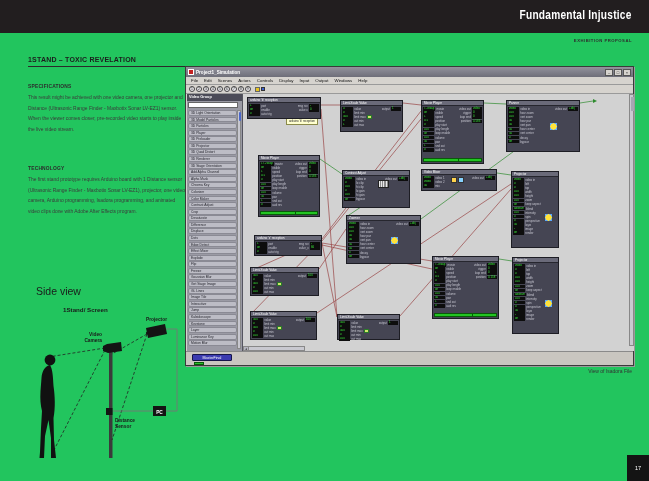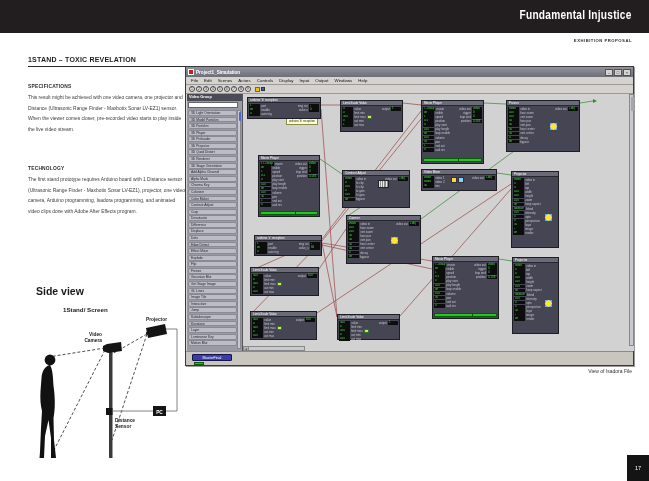--- a/index.html
+++ b/index.html
@@ -1,31 +1,31 @@
 <!DOCTYPE html>
 <html><head>
 <meta charset="utf-8">
 <style>
   html,body{margin:0;padding:0;background:#e8e8e8;}
   *{box-sizing:border-box;font-family:"Liberation Sans",sans-serif;}
-  .page{position:relative;width:649px;height:481px;background:#ffffff;overflow:hidden;}
+  .page{position:relative;width:649px;height:481px;background:#22c55e;overflow:hidden;}
 
   
   .topbar{position:absolute;left:0;top:0;width:649px;height:33px;background:#221e1f;}
   .doc-title{position:absolute;right:17px;top:7px;color:#fff;font-size:13px;font-weight:bold;
              transform:scaleX(0.78);transform-origin:right center;letter-spacing:0.3px;white-space:nowrap;}
   .doc-sub{position:absolute;right:17px;top:38px;color:#2e2e2e;font-size:4.2px;font-weight:bold;letter-spacing:0.5px;}
 
   
   .section-head{position:absolute;left:28px;top:56px;width:158px;font-size:7px;font-weight:bold;color:#1c1c1c;
                 letter-spacing:0.2px;border-bottom:1.2px solid #2a2a2a;padding-bottom:3px;}
   .blk{position:absolute;left:28px;width:159px;color:#3b3b3b;}
   .blk .lab{font-size:4.9px;font-weight:bold;color:#2c2c2c;margin-bottom:4px;letter-spacing:0.2px;}
   .blk p{margin:0;font-size:4.9px;line-height:2.16;color:#3b3b3b;}
-  .sideview-title{position:absolute;left:36px;top:285px;font-size:10.5px;font-weight:bold;color:#1a1a1a;}
+  .sideview-title{position:absolute;left:36px;top:285px;font-size:10.5px;font-weight:normal;color:#1a1a1a;}
   .diagram{position:absolute;left:25px;top:300px;width:162px;height:176px;}
 
   
   .iso{position:absolute;left:185px;top:66px;width:449px;height:300px;background:#d6d3ce;
        border:1px solid #3a3a3a;box-shadow:1px 1px 0 #9a9a9a;}
   .iso-title{position:absolute;left:0;top:0;right:0;height:10px;
        background:linear-gradient(#93939d,#6e6e79);display:flex;align-items:center;padding:0 2px;}
   .iso-title .appicon{width:6px;height:6px;background:#c42222;border:0.5px solid #fff;margin-right:2px;flex:0 0 auto;}
   .iso-title .ttl{color:#fff;font-size:4.6px;font-weight:bold;white-space:nowrap;flex:1;}
   .winbtn{width:8px;height:7px;background:#d6d3ce;border:0.5px solid #555;color:#222;font-size:4px;

